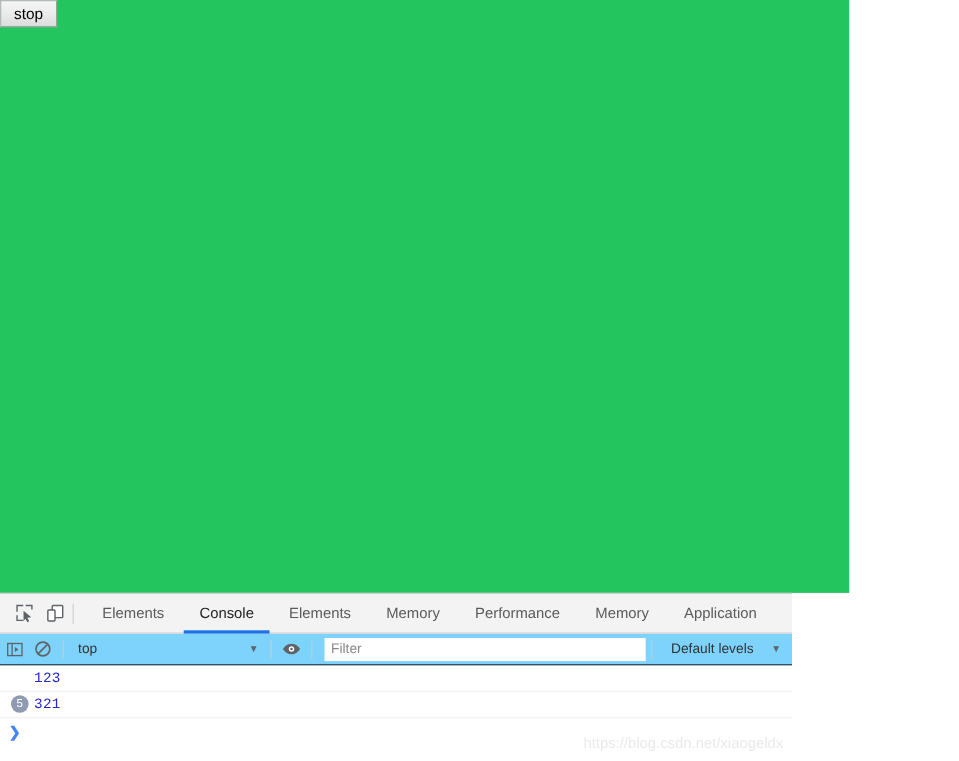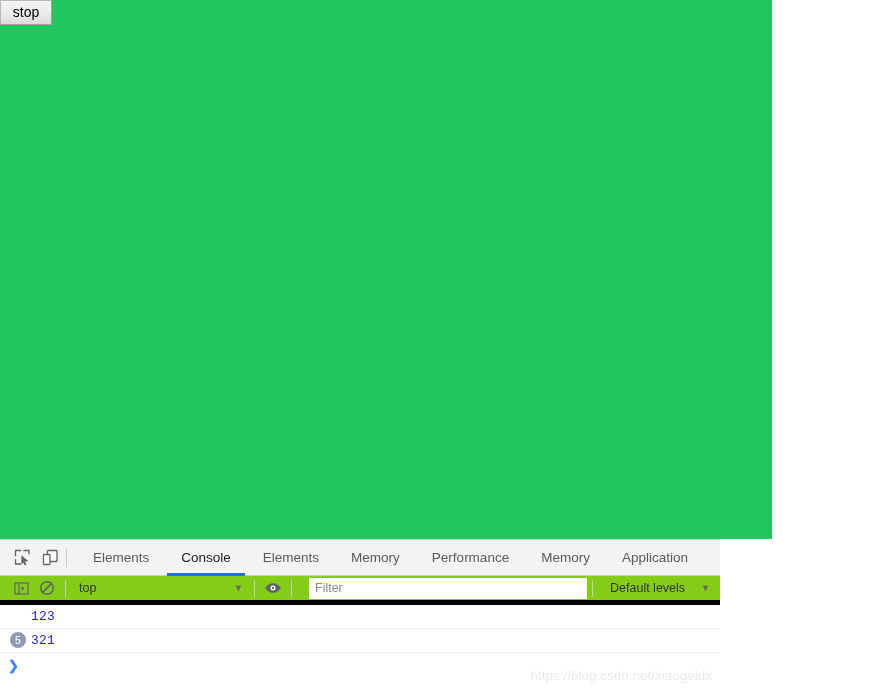--- a/index.html
+++ b/index.html
@@ -113,24 +113,23 @@
     bottom: -1px;
     height: 3px;
     background: #1a73e8;
   }
 
   
   .console-toolbar {
     display: flex;
     align-items: center;
     height: 29px;
-    background: #84cc16;
-    border-bottom: 5px solid #000000;
-    box-sizing: border-box;
-    padding-left: 8px;
+    background: #7dd3fc;
+    border-bottom: 1px solid #000000;
+    box-sizing: border-box;
   }
   .ct-icon {
     width: 26px;
     height: 26px;
     display: flex;
     align-items: center;
     justify-content: center;
     cursor: default;
     flex: none;
   }
@@ -156,21 +155,21 @@
     flex: none;
   }
   .caret {
     font-size: 9px;
     color: #5f6368;
     line-height: 1;
   }
   .filter-input {
     flex: 1 1 auto;
     height: 21px;
-    margin: 0 0 0 12px;
+    margin: 0 0 0 6px;
     padding: 0 6px;
     background: #ffffff;
     border: none;
     outline: none;
     font-family: "Liberation Sans", sans-serif;
     font-size: 12.5px;
     color: #333333;
     box-sizing: border-box;
   }
   .filter-input::placeholder {

